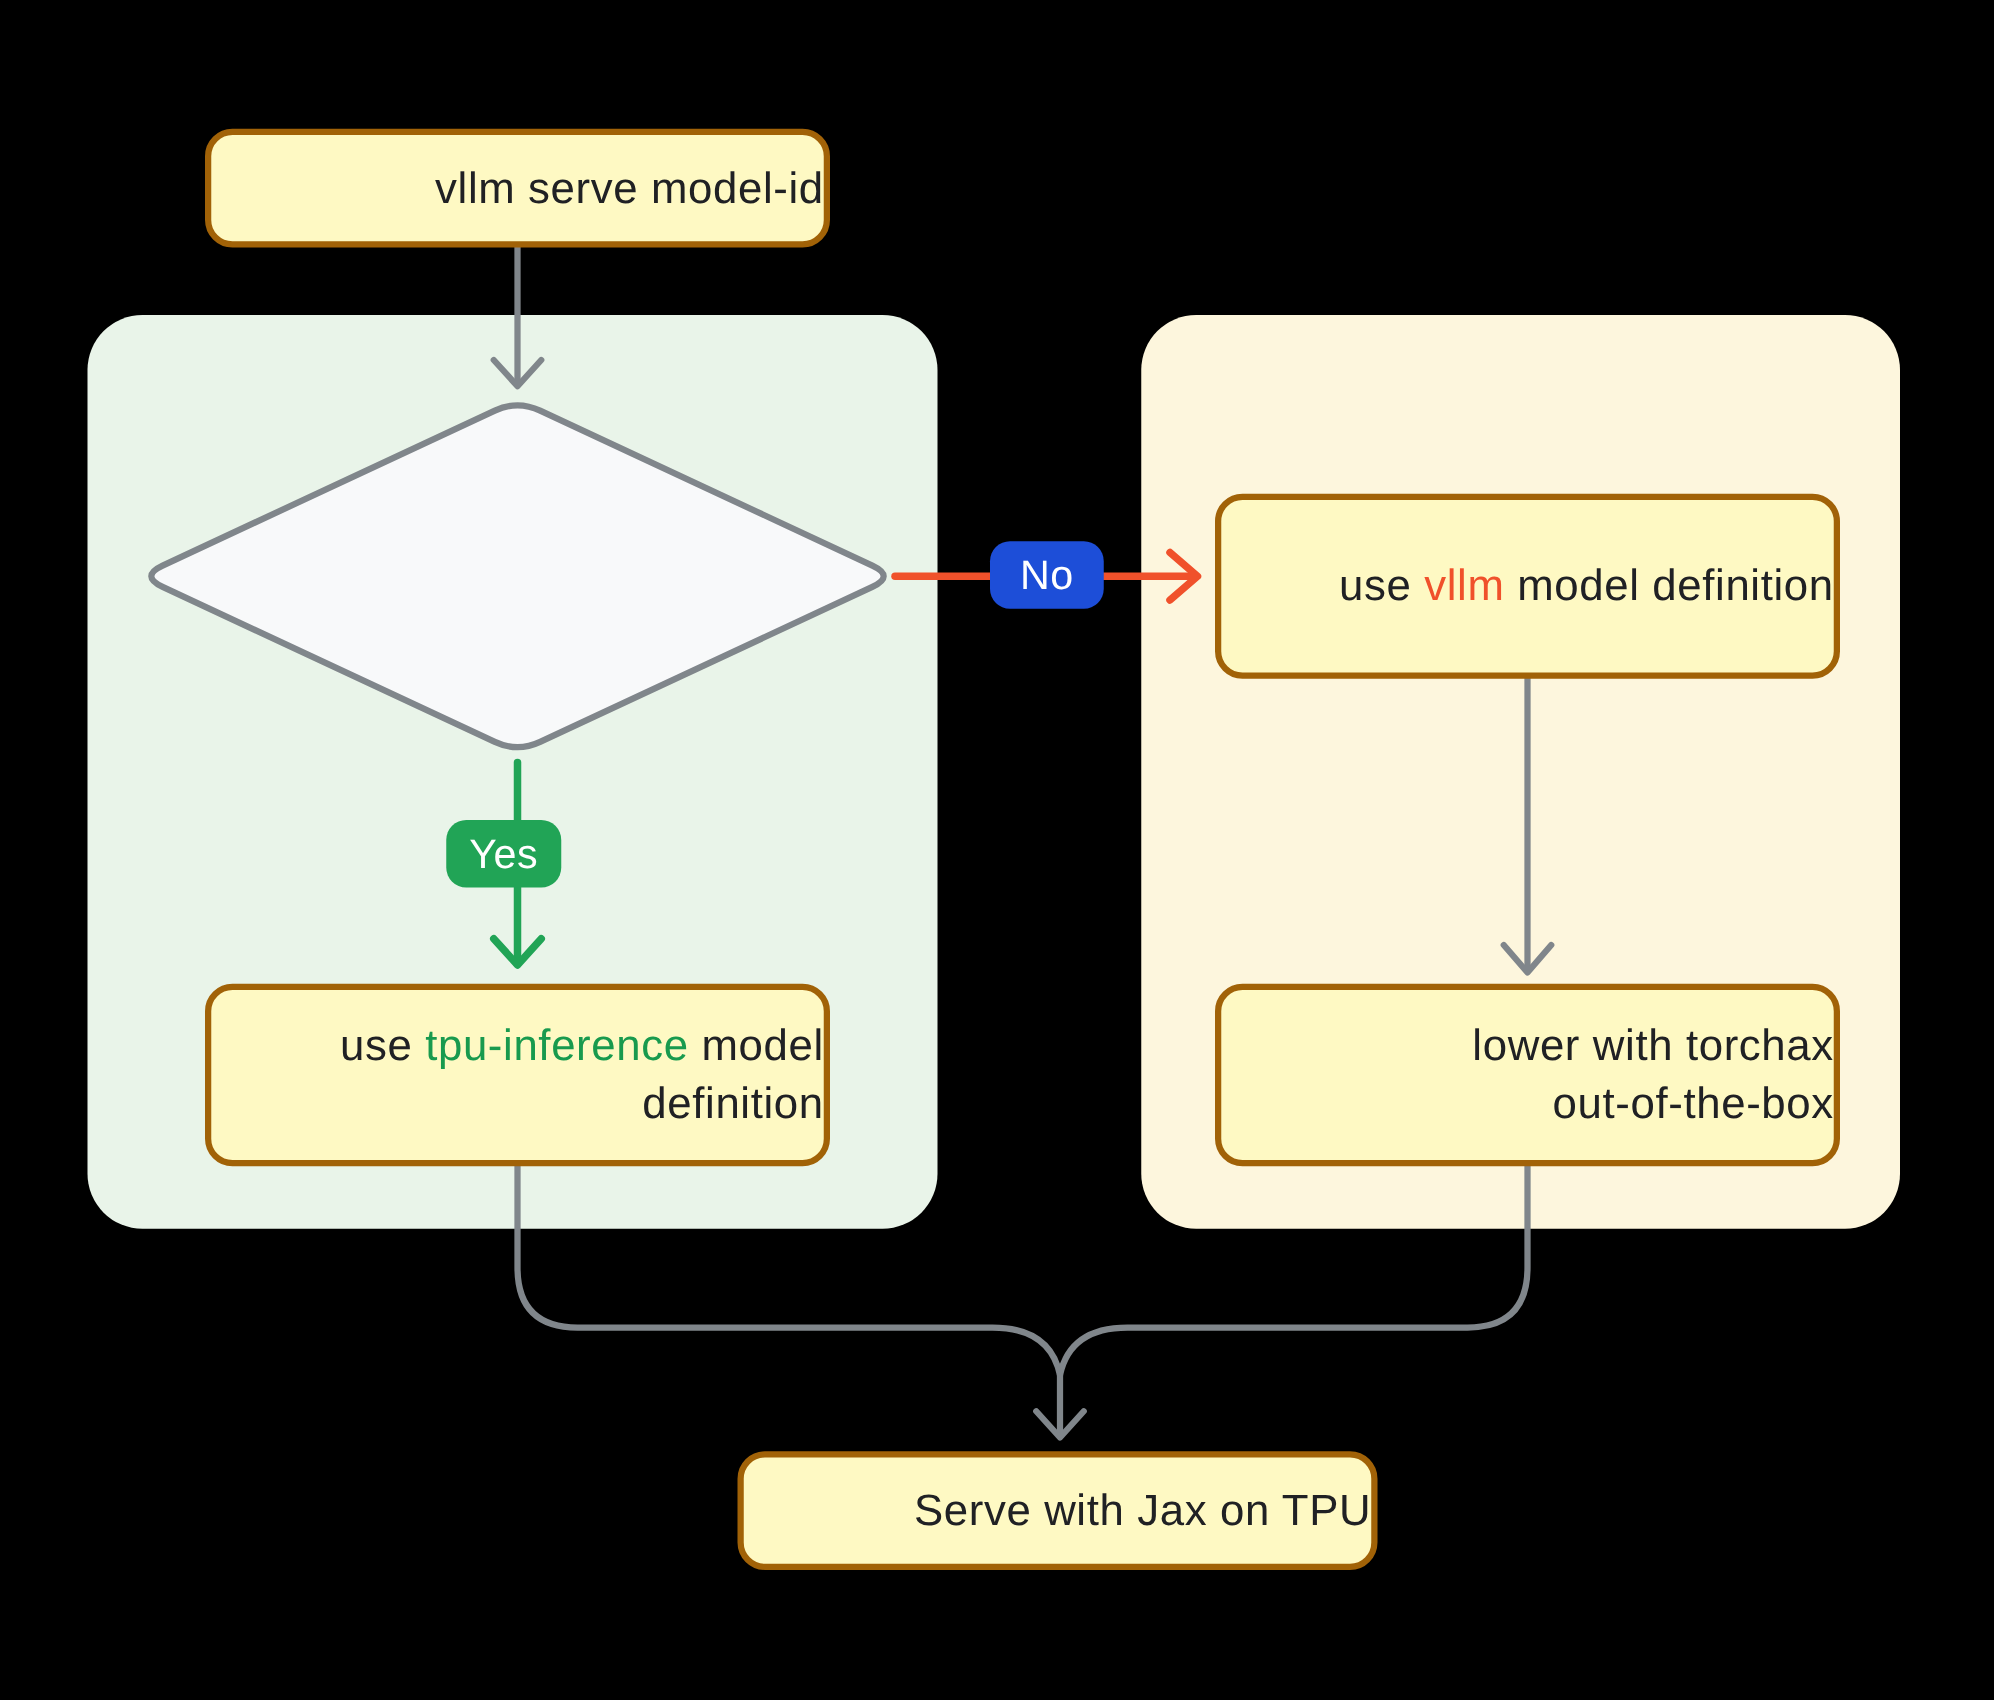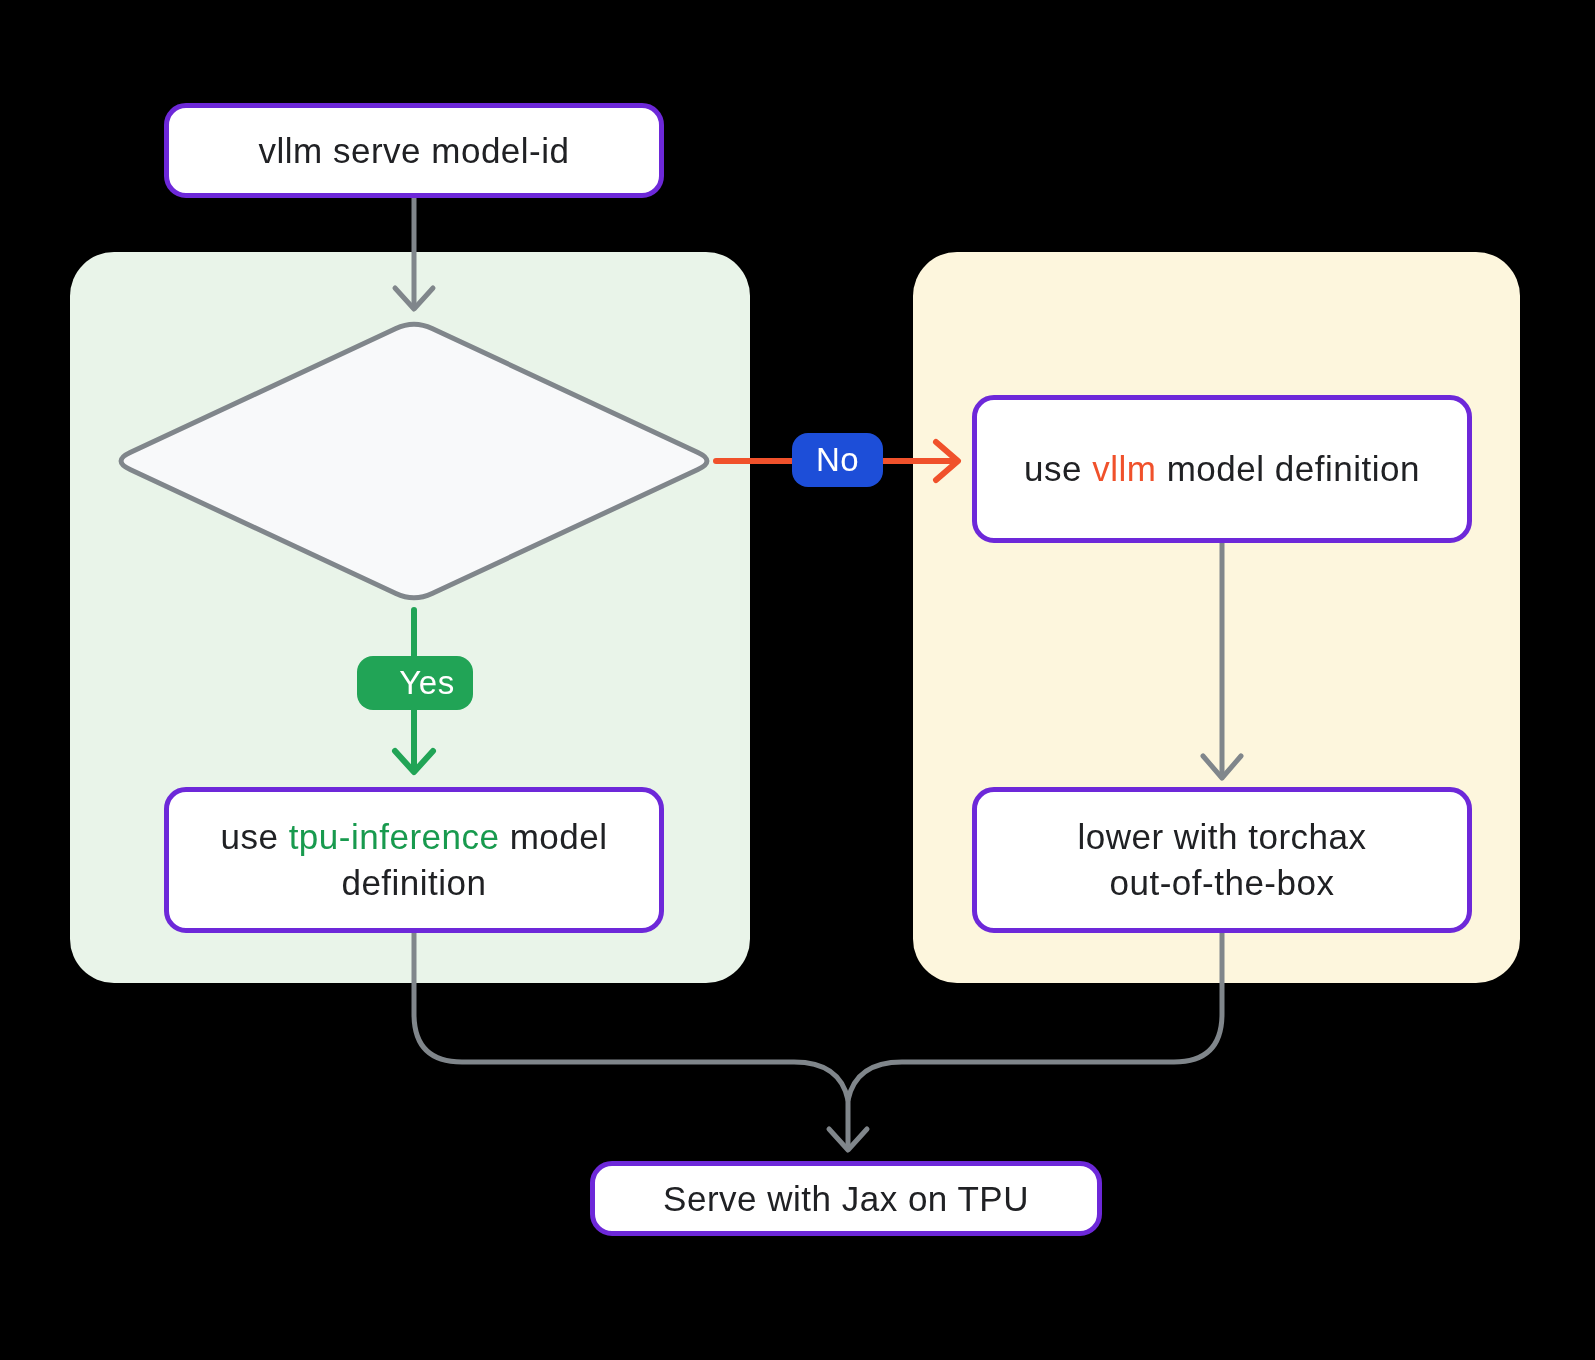--- a/index.html
+++ b/index.html
@@ -10,41 +10,41 @@
     color:#202124;
   }
   .panel{position:absolute;border-radius:44px;}
   .panel-green{left:70px;top:252px;width:680px;height:731px;background:#E9F4E9;}
   .panel-yellow{left:913px;top:252px;width:607px;height:731px;background:#FDF6DD;}
 
   svg.connectors{position:absolute;left:0;top:0;z-index:2;}
 
   .node{
     position:absolute;z-index:3;box-sizing:border-box;
-    background:#ffffff;border:5px solid #6d28d9;border-radius:22px;
-    display:flex;flex-direction:column;align-items:center;justify-content:center;
+    background:#fef9c3;border:5px solid #a16207;border-radius:22px;
+    display:flex;flex-direction:column;align-items:flex-end;justify-content:center;
     text-align:center;font-size:35px;line-height:46px;font-weight:500;letter-spacing:.5px;
     color:#202124;
   }
   #start-node{left:164px;top:103px;width:500px;height:95px;}
   #left-result-node{left:164px;top:787px;width:500px;height:146px;}
   #right-top-node{left:972px;top:385px;width:500px;height:148px;margin-top:10px;}
   #right-bottom-node{left:972px;top:787px;width:500px;height:146px;}
-  #serve-node{left:590px;top:1161px;width:512px;height:75px;}
+  #serve-node{left:590px;top:1161px;width:512px;height:95px;}
 
   .decision-text{
     position:absolute;z-index:3;left:164px;top:415px;width:500px;
     text-align:center;font-size:35px;line-height:46px;font-weight:500;letter-spacing:.5px;
   }
   .badge{
     position:absolute;z-index:4;border-radius:16px;color:#FFFFFF;
     display:flex;align-items:center;justify-content:center;
     font-size:33px;font-weight:500;letter-spacing:.5px;
   }
-  #yes-badge{left:357px;top:656px;width:92px;height:54px;background:#21A456;padding-left:24px;}
+  #yes-badge{left:357px;top:656px;width:92px;height:54px;background:#21A456;}
   #no-badge{left:792px;top:433px;width:91px;height:54px;background:#1d4ed8;}
 
   .accent-blue{color:#3C7BF0;}
   .accent-green{color:#189A4E;}
   .accent-orange{color:#F0512B;}
 </style>
 </head>
 <body>
 
 <div class="panel panel-green"></div>

